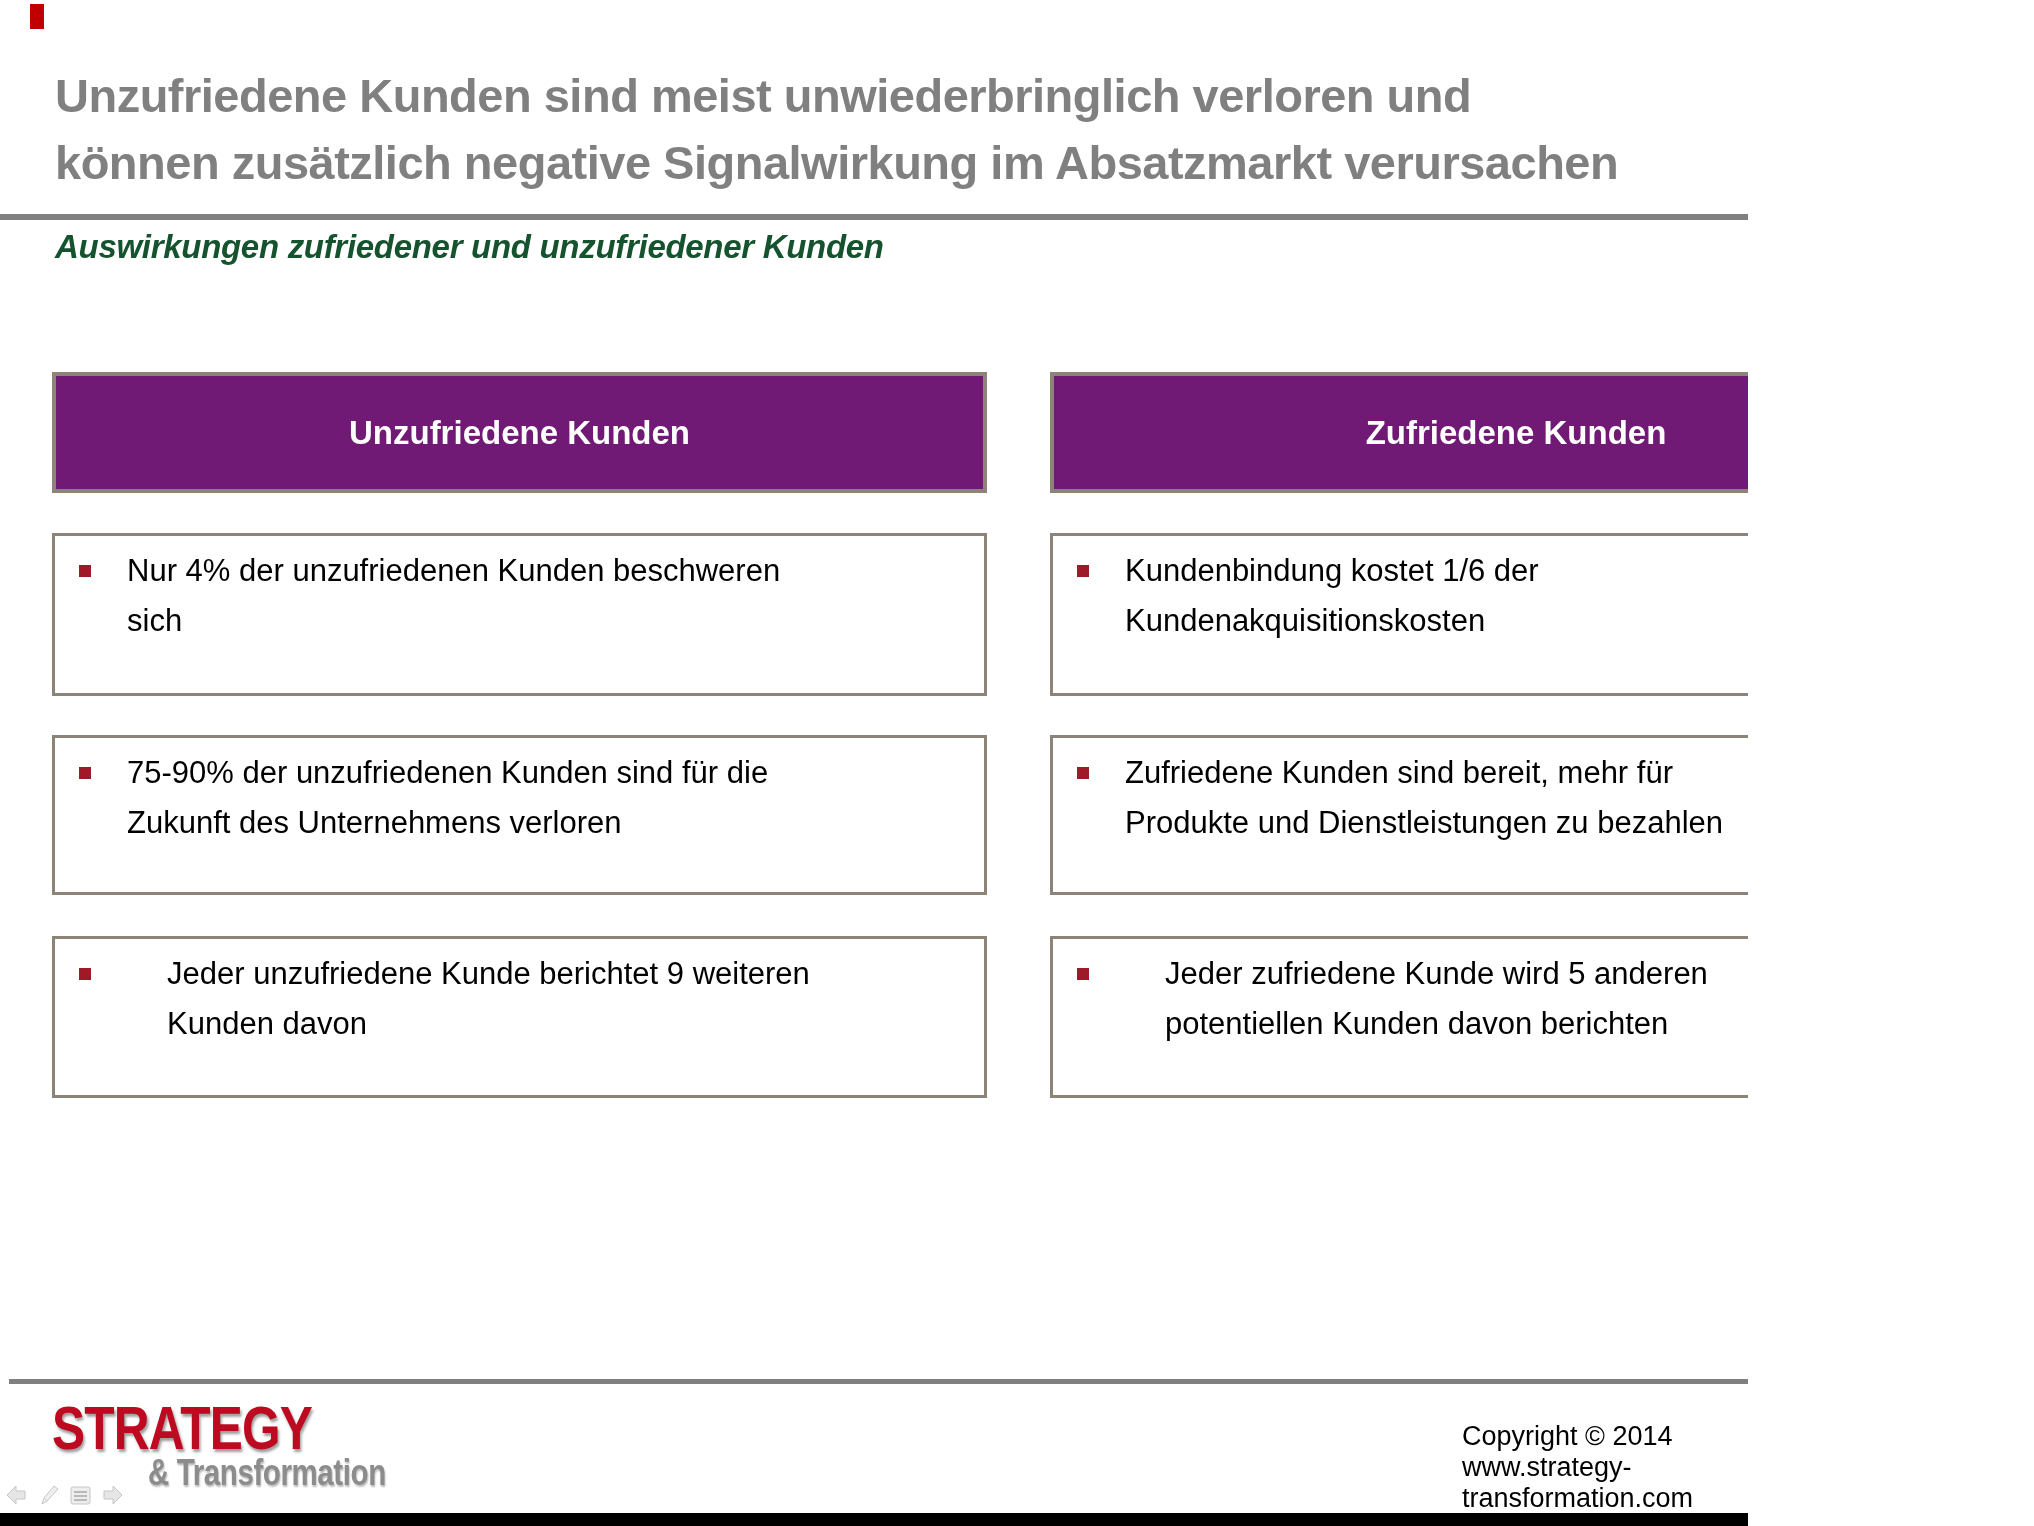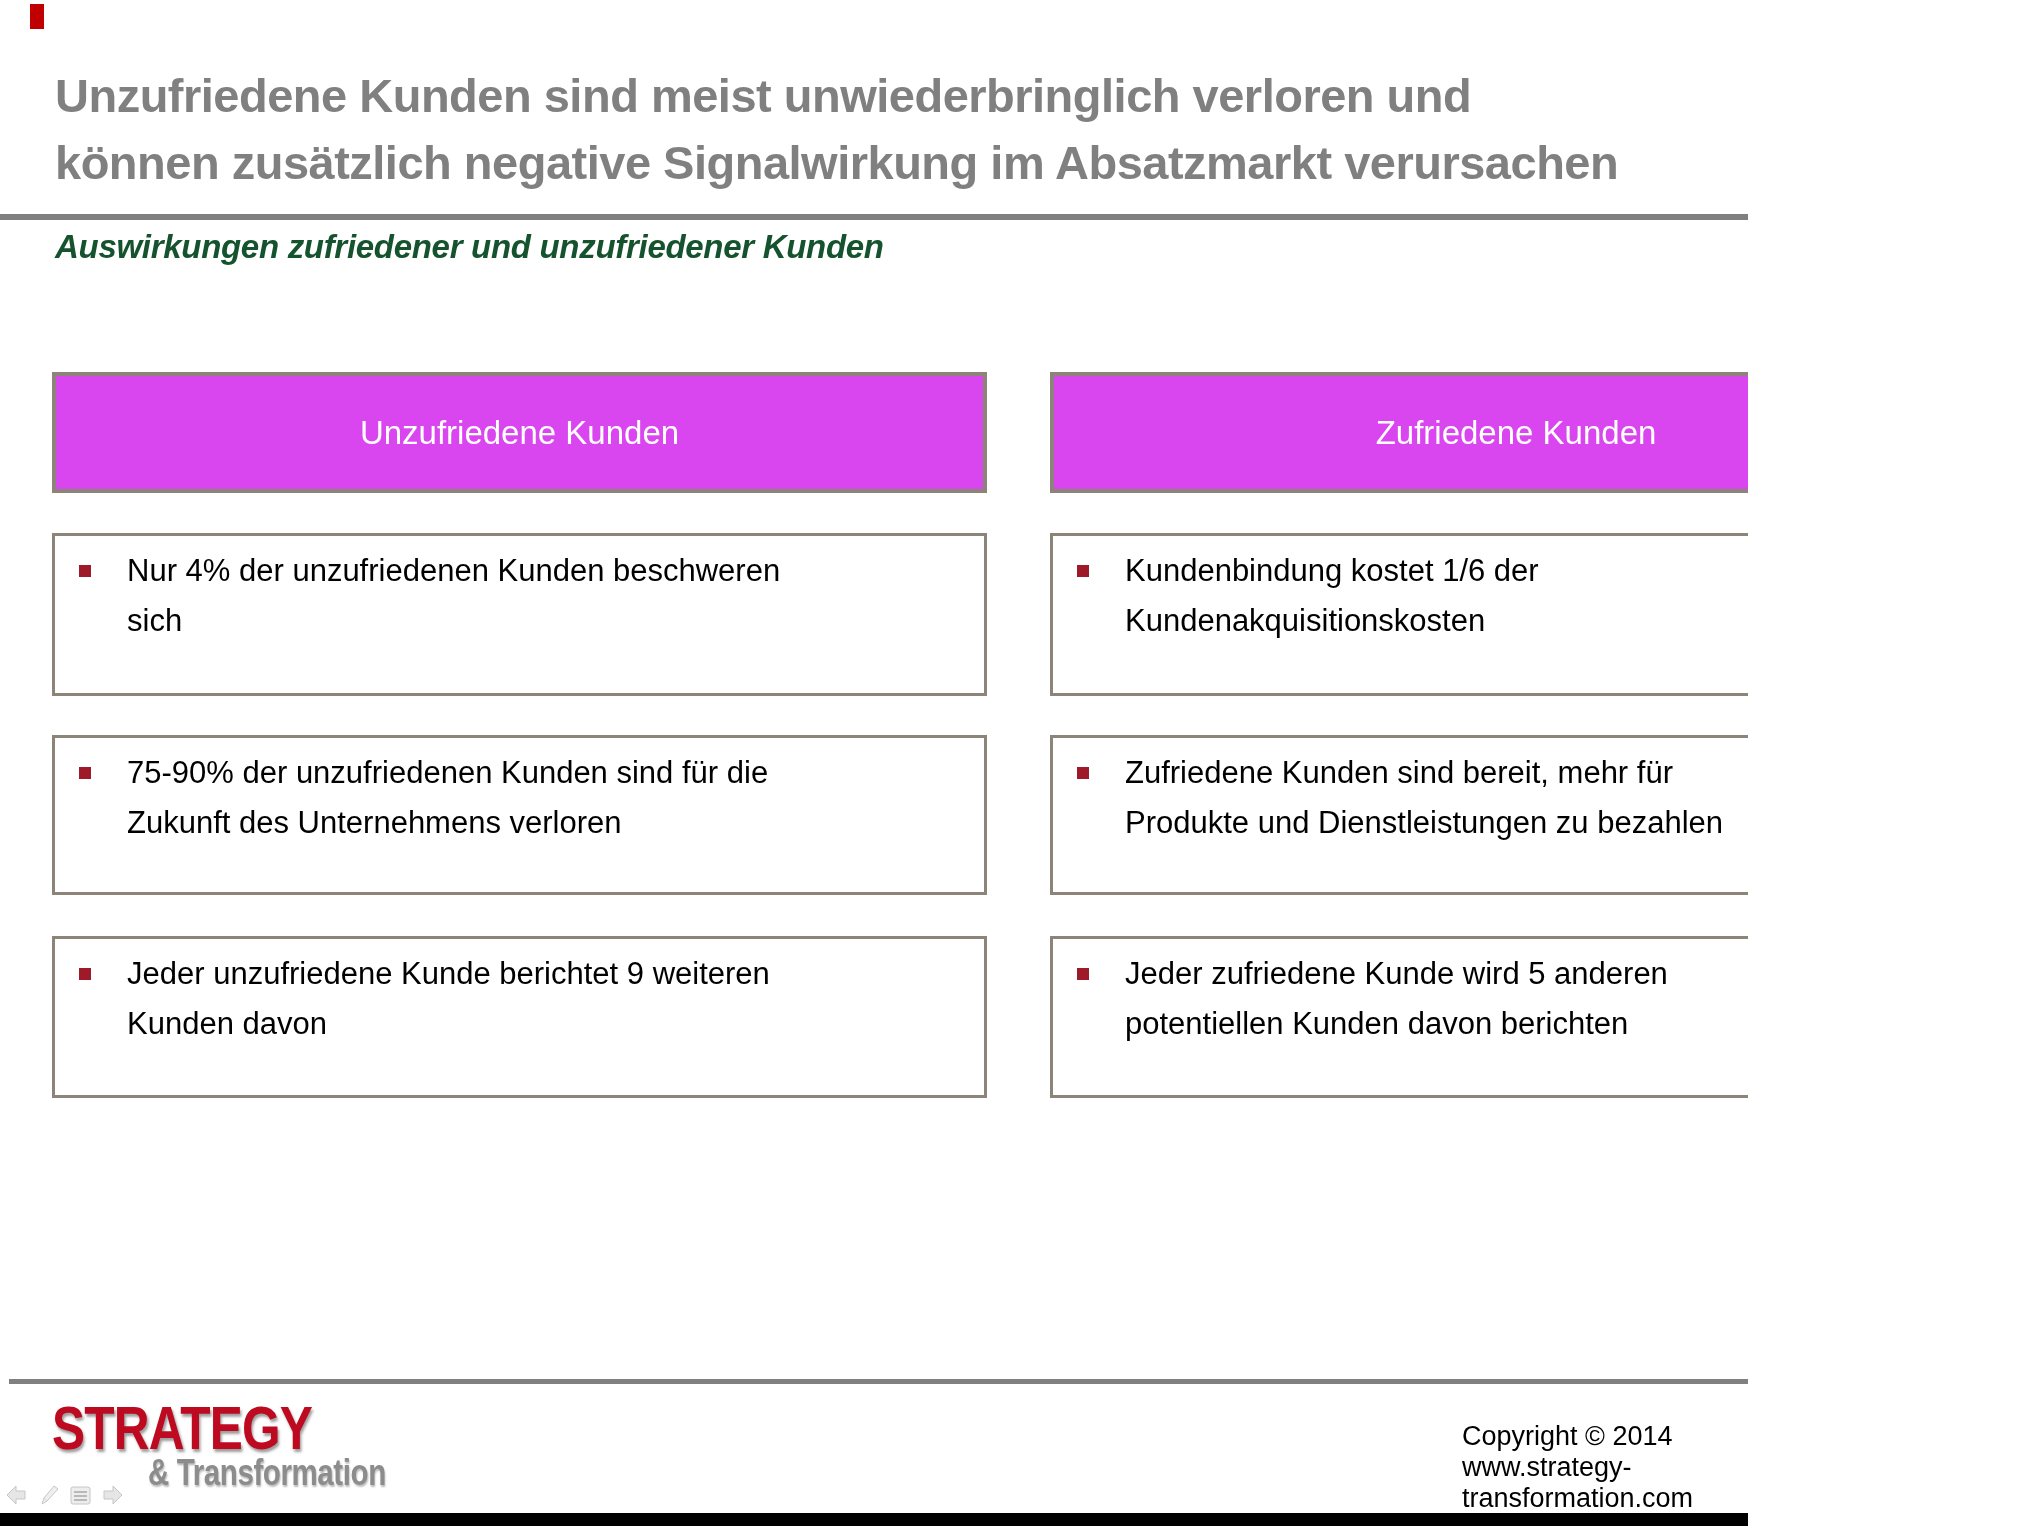--- a/index.html
+++ b/index.html
@@ -46,45 +46,45 @@
     font-style: italic;
     color: #14532d;
     letter-spacing: -0.3px;
   }
 
   
   .col-header {
     position: absolute;
     top: 372px; height: 121px;
     box-sizing: border-box;
-    background: #d946ef;
+    background: #701a75;
     border: 4px solid #8C8478;
     display: flex;
     align-items: center;
     justify-content: center;
     color: #ffffff;
     font-size: 33px;
-    font-weight: normal;
+    font-weight: bold;
   }
   .col-left  { left: 52px;  width: 935px; }
   .col-right { left: 1050px; width: 932px; }
 
   
   .card {
     position: absolute;
     box-sizing: border-box;
     background: #ffffff;
     border: 3px solid #8C8478;
     padding: 10px 18px 10px 24px;
     display: flex;
     align-items: flex-start;
   }
   .row-1 { top: 533px; height: 163px; }
   .row-2 { top: 735px; height: 160px; }
-  .row-3 { top: 936px; height: 162px; }
+  .row-3 { top: 936px; height: 162px; gap: 40px; }
   .bullet {
     flex: none;
     width: 12px; height: 12px;
     margin-top: 19px;
     background: #9E1A28;
   }
   .card-text {
     margin-left: 36px;
     font-size: 31px;
     line-height: 50px;

